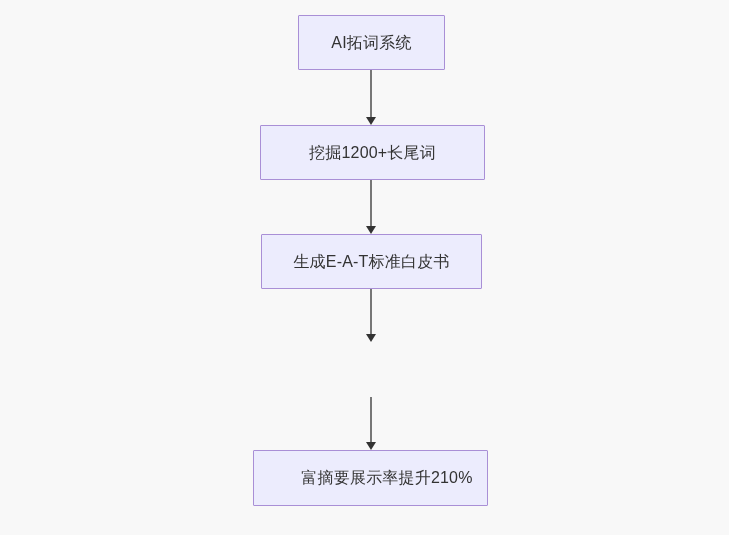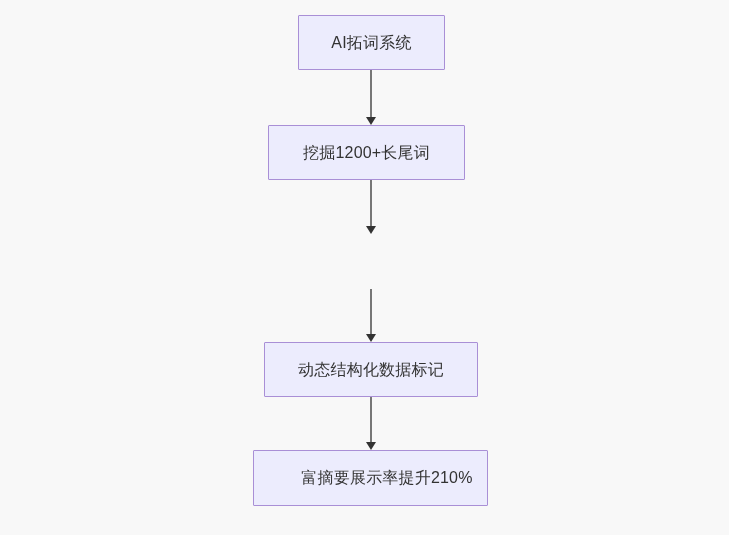--- a/index.html
+++ b/index.html
@@ -76,26 +76,26 @@
     <svg width="20" height="53" viewBox="0 0 20 53" xmlns="http://www.w3.org/2000/svg">
       <line x1="10" y1="0" x2="10" y2="46" stroke="#777777" stroke-width="2"></line>
       <polygon points="5,45 15,45 10,53" fill="#333333"></polygon>
     </svg>
   </div>
 
   <div class="node" style="left:298px; top:15px; width:147px; height:55px;">
     <span class="node-label">AI拓词系统</span>
   </div>
 
-  <div class="node" style="left:268px; top:125px; width:197px; height:55px;">
+  <div class="node" style="left:260px; top:125px; width:225px; height:55px;">
     <span class="node-label">挖掘1200+长尾词</span>
   </div>
 
+  <div class="node" style="left:261px; top:234px; width:221px; height:55px;">
+    <span class="node-label">生成E-A-T标准白皮书</span>
+  </div>
 
-  <div class="node" style="left:264px; top:342px; width:214px; height:55px;">
-    <span class="node-label">动态结构化数据标记</span>
-  </div>
 
   <div class="node" style="left:253px; top:450px; width:235px; height:56px;padding-left:33px;">
     <span class="node-label">富摘要展示率提升210%</span>
   </div>
 
 </div>
 
 </body></html>

